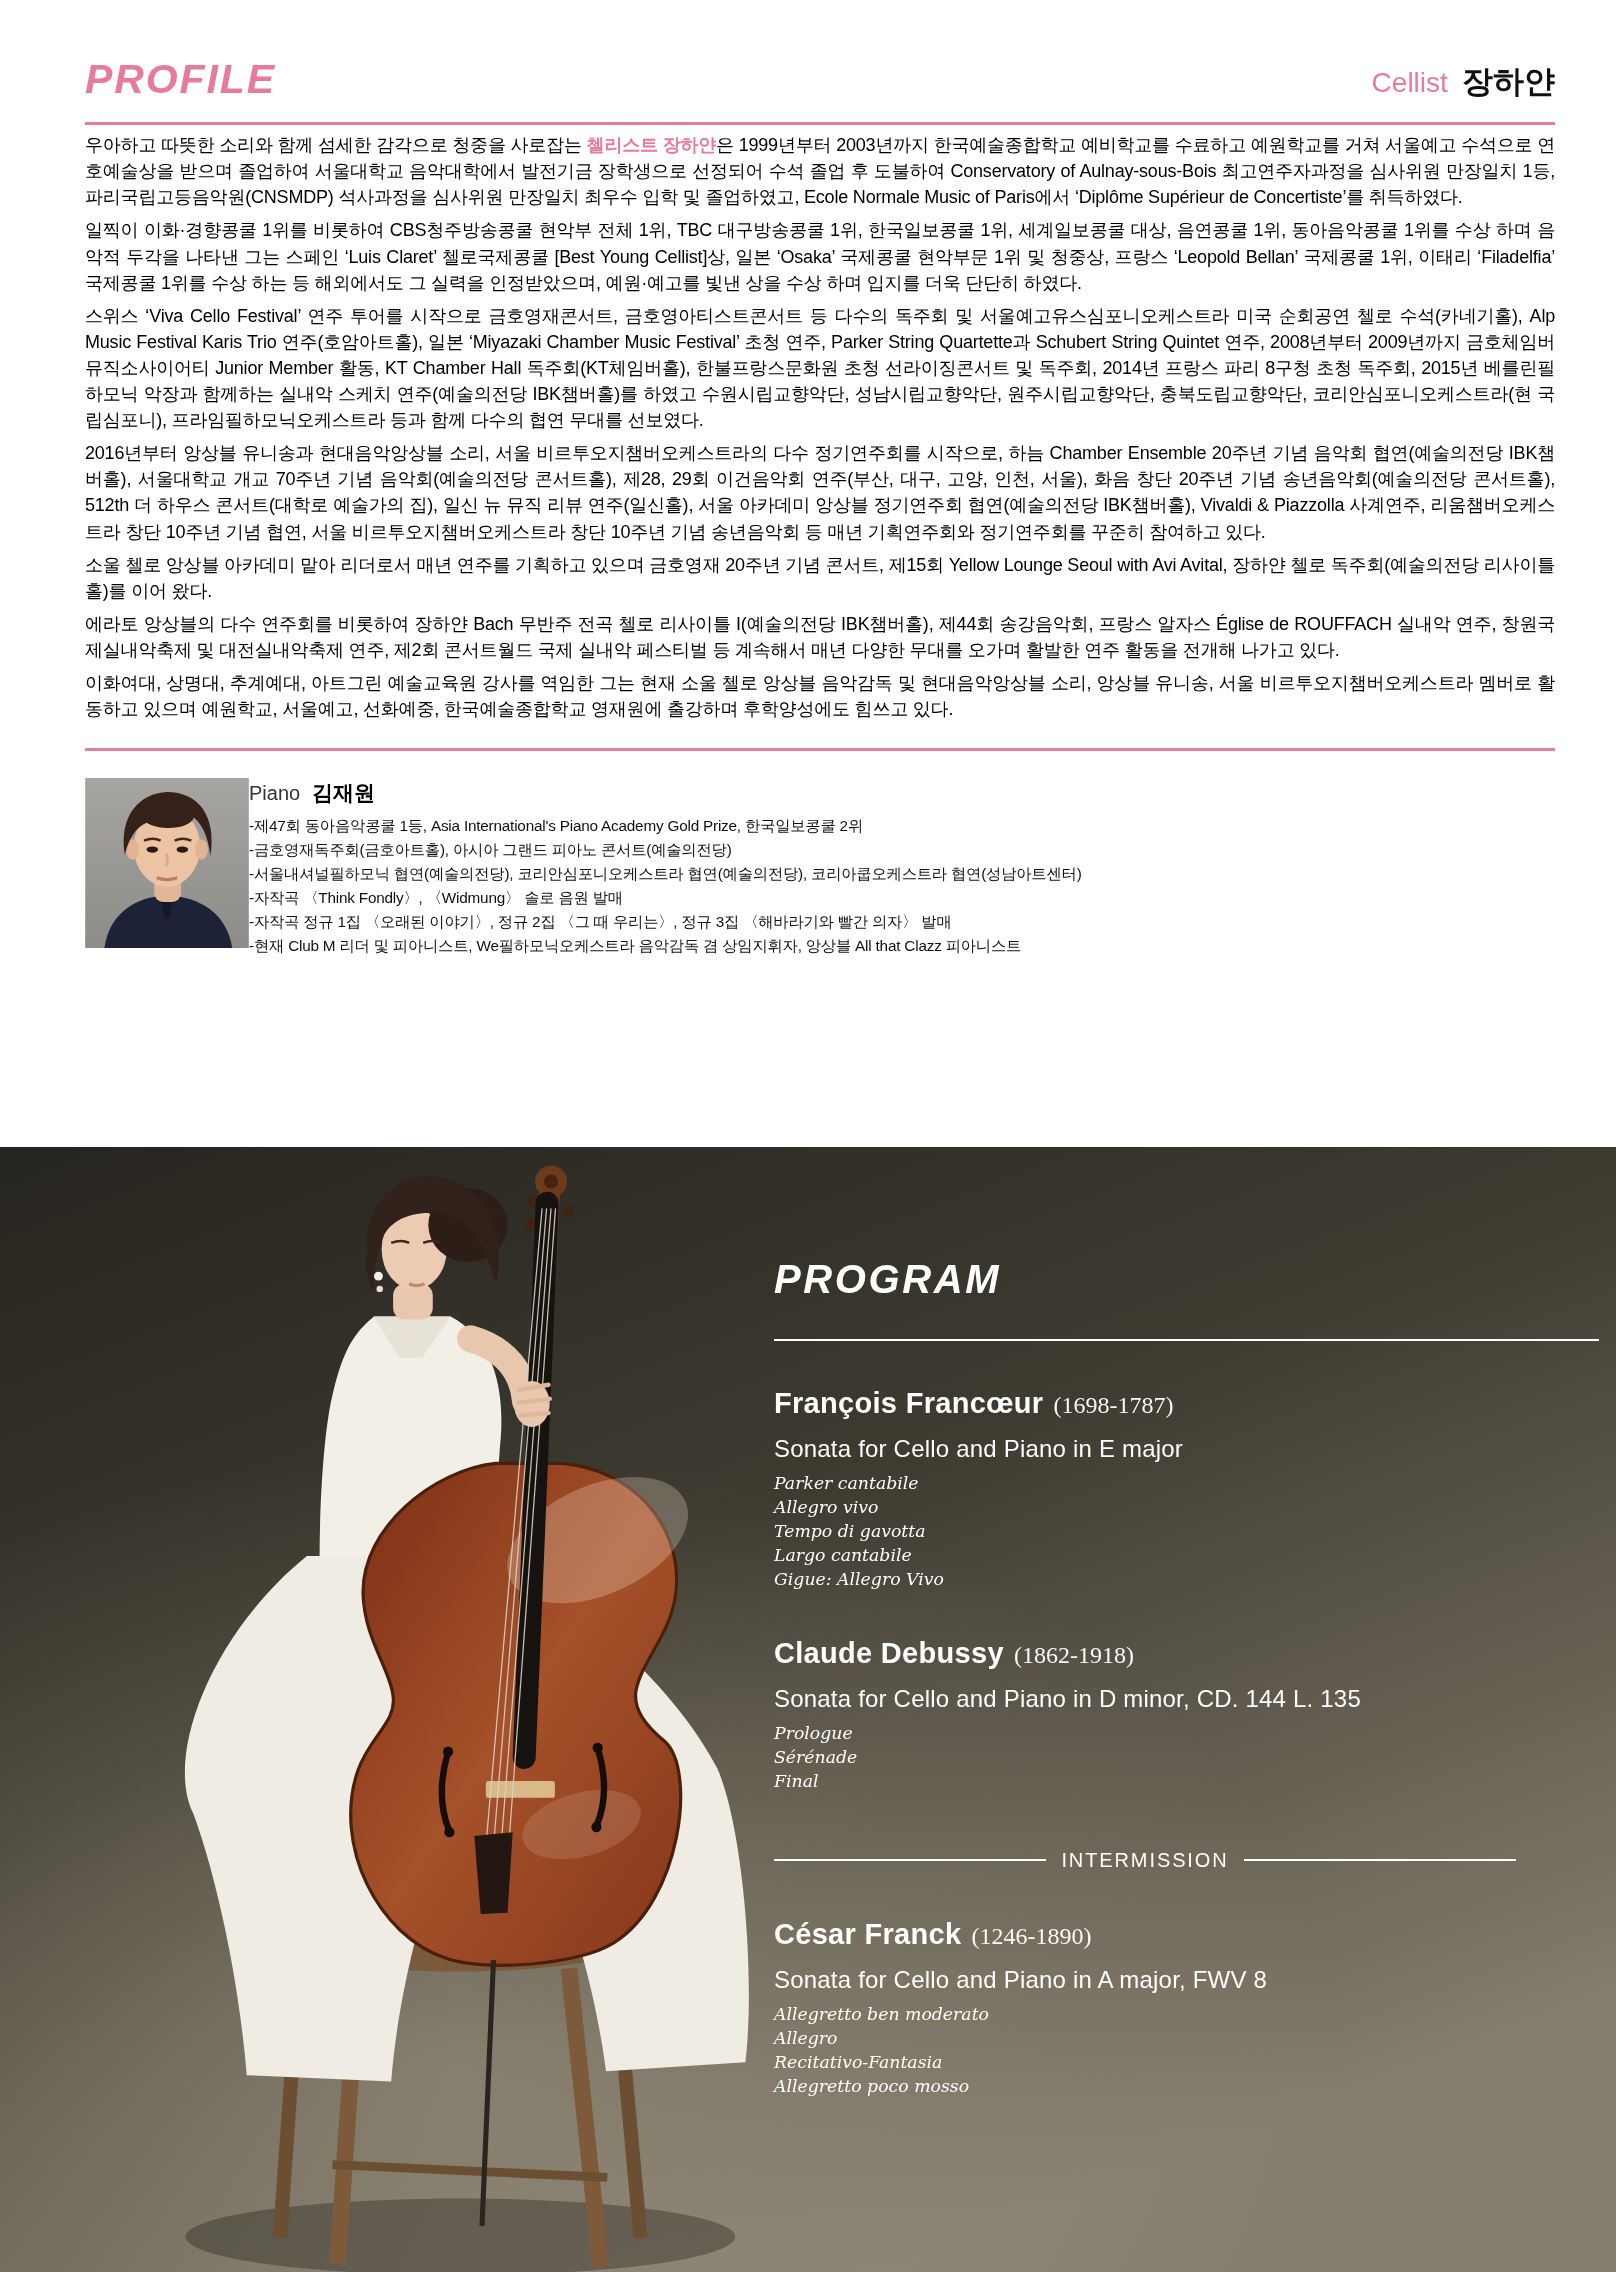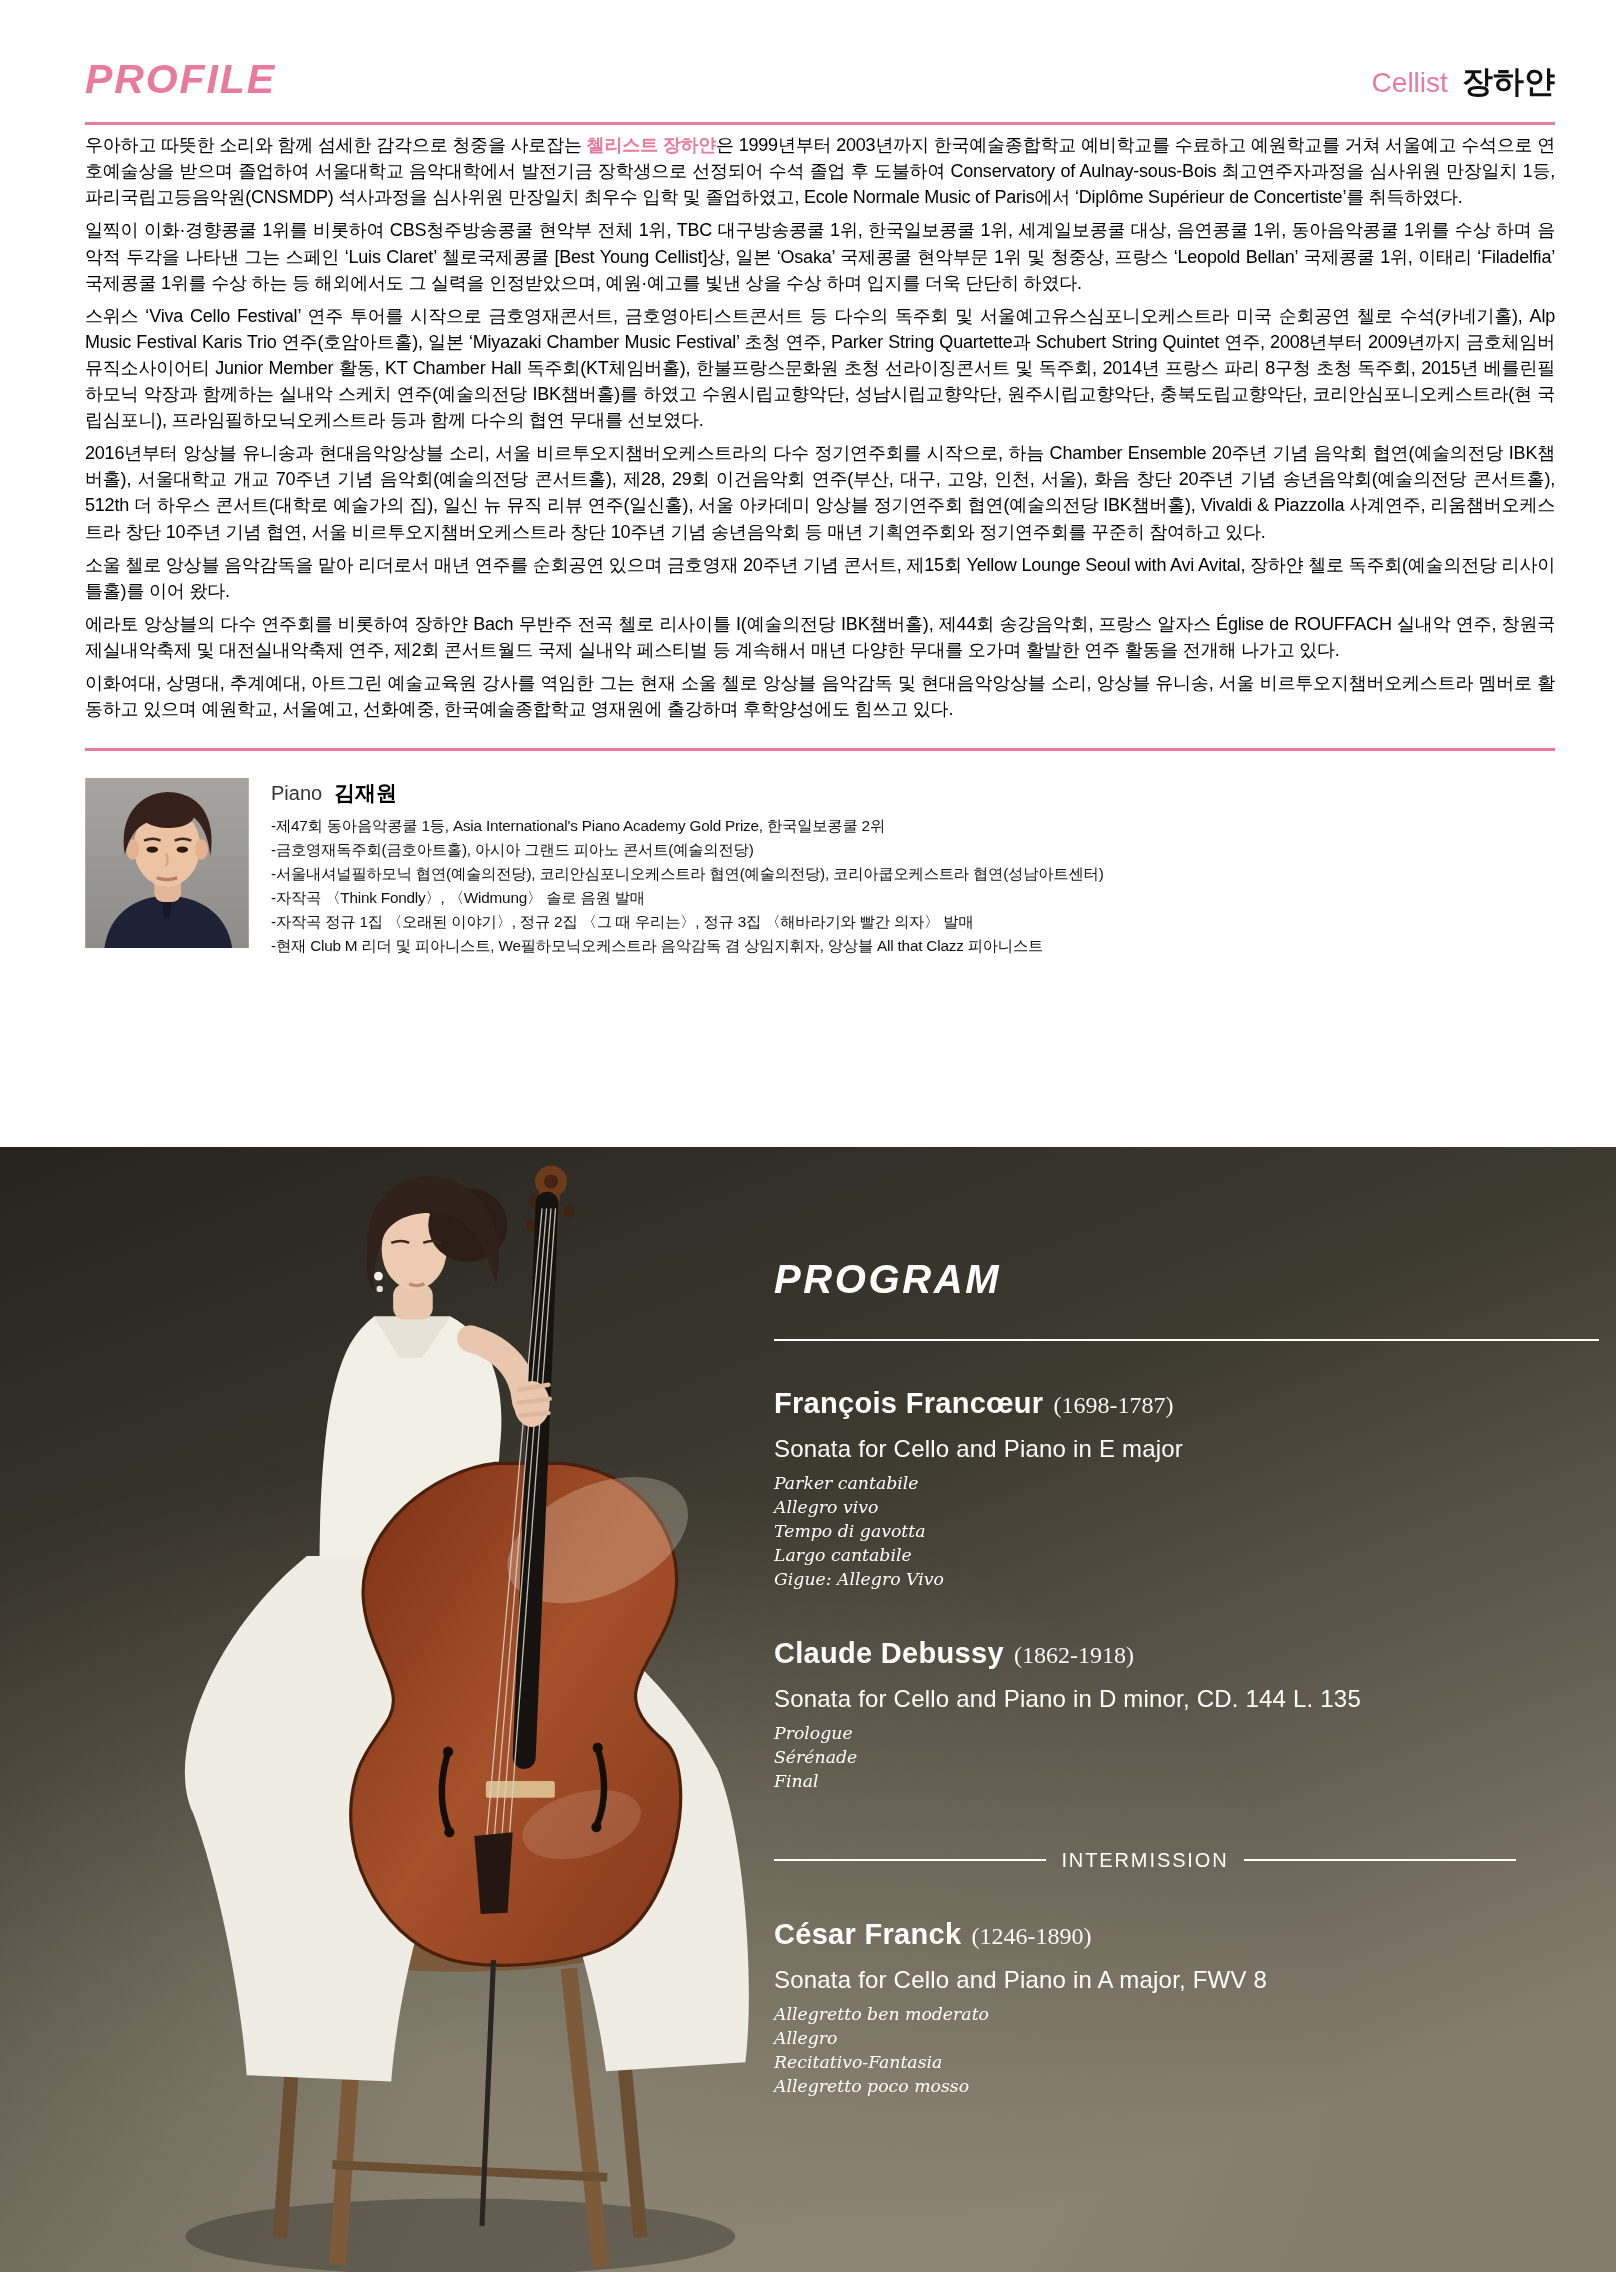--- a/index.html
+++ b/index.html
@@ -16,21 +16,21 @@
   .artist-line { font-size:28px; white-space:nowrap; }
   .artist-role { color:#e87a9c; font-weight:400; }
   .artist-name { color:#111; font-weight:800; font-size:31px; margin-left:6.4px; }
 
   .pink-rule { height:3.2px; background:#e87a9c; margin-top:19px; }
 
   .bio { margin-top:2.6px; }
   .bio p { margin-top:7px; font-size:18px; line-height:1.45; color:#000; text-align:justify; letter-spacing:-0.2px; }
   .hl { color:#e87a9c; font-weight:700; }
 
-  .pianist-row { display:flex; gap:22px; margin-top:27px; }
+  .pianist-row { display:flex; margin-top:27px; }
   .pianist-photo { width:164px; height:170px; flex:0 0 auto; }
   .pianist-info { flex:1; padding-top:1.3px; }
   .pianist-heading { font-size:20px; color:#222; margin-bottom:6.4px; }
   .pianist-heading .p-role { font-weight:400; color:#333; }
   .pianist-heading .p-name { font-weight:800; color:#000; margin-left:6.4px; font-size:21px; }
   .credits div { font-size:15.3px; line-height:24px; color:#111; letter-spacing:-0.2px; }
 
   
   .photo-section { position:absolute; left:0; top:1147px; width:1616px; height:1125px; overflow:hidden; }
   .photo-svg { position:absolute; left:0; top:0; width:1616px; height:1125px; display:block; }
@@ -67,21 +67,21 @@
         </div>
       </div>
 
       <div class="pink-rule"></div>
 
       <div class="bio">
         <p><span>우아하고 따뜻한 소리와 함께 섬세한 감각으로 청중을 사로잡는 </span><span class="hl">첼리스트 장하얀</span><span>은 1999년부터 2003년까지 한국예술종합학교 예비학교를 수료하고 예원학교를 거쳐 서울예고 수석으로 연호예술상을 받으며 졸업하여 서울대학교 음악대학에서 발전기금 장학생으로 선정되어 수석 졸업 후 도불하여 Conservatory of Aulnay-sous-Bois 최고연주자과정을 심사위원 만장일치 1등, 파리국립고등음악원(CNSMDP) 석사과정을 심사위원 만장일치 최우수 입학 및 졸업하였고, Ecole Normale Music of Paris에서 ‘Diplôme Supérieur de Concertiste’를 취득하였다.</span></p>
         <p>일찍이 이화·경향콩쿨 1위를 비롯하여 CBS청주방송콩쿨 현악부 전체 1위, TBC 대구방송콩쿨 1위, 한국일보콩쿨 1위, 세계일보콩쿨 대상, 음연콩쿨 1위, 동아음악콩쿨 1위를 수상 하며 음악적 두각을 나타낸 그는 스페인 ‘Luis Claret’ 첼로국제콩쿨 [Best Young Cellist]상, 일본 ‘Osaka’ 국제콩쿨 현악부문 1위 및 청중상, 프랑스 ‘Leopold Bellan’ 국제콩쿨 1위, 이태리 ‘Filadelfia’ 국제콩쿨 1위를 수상 하는 등 해외에서도 그 실력을 인정받았으며, 예원·예고를 빛낸 상을 수상 하며 입지를 더욱 단단히 하였다.</p>
         <p>스위스 ‘Viva Cello Festival’ 연주 투어를 시작으로 금호영재콘서트, 금호영아티스트콘서트 등 다수의 독주회 및 서울예고유스심포니오케스트라 미국 순회공연 첼로 수석(카네기홀), Alp Music Festival Karis Trio 연주(호암아트홀), 일본 ‘Miyazaki Chamber Music Festival’ 초청 연주, Parker String Quartette과 Schubert String Quintet 연주, 2008년부터 2009년까지 금호체임버 뮤직소사이어티 Junior Member 활동, KT Chamber Hall 독주회(KT체임버홀), 한불프랑스문화원 초청 선라이징콘서트 및 독주회, 2014년 프랑스 파리 8구청 초청 독주회, 2015년 베를린필하모닉 악장과 함께하는 실내악 스케치 연주(예술의전당 IBK챔버홀)를 하였고 수원시립교향악단, 성남시립교향악단, 원주시립교향악단, 충북도립교향악단, 코리안심포니오케스트라(현 국립심포니), 프라임필하모닉오케스트라 등과 함께 다수의 협연 무대를 선보였다.</p>
         <p>2016년부터 앙상블 유니송과 현대음악앙상블 소리, 서울 비르투오지챔버오케스트라의 다수 정기연주회를 시작으로, 하늠 Chamber Ensemble 20주년 기념 음악회 협연(예술의전당 IBK챔버홀), 서울대학교 개교 70주년 기념 음악회(예술의전당 콘서트홀), 제28, 29회 이건음악회 연주(부산, 대구, 고양, 인천, 서울), 화음 창단 20주년 기념 송년음악회(예술의전당 콘서트홀), 512th 더 하우스 콘서트(대학로 예술가의 집), 일신 뉴 뮤직 리뷰 연주(일신홀), 서울 아카데미 앙상블 정기연주회 협연(예술의전당 IBK챔버홀), Vivaldi &amp; Piazzolla 사계연주, 리움챔버오케스트라 창단 10주년 기념 협연, 서울 비르투오지챔버오케스트라 창단 10주년 기념 송년음악회 등 매년 기획연주회와 정기연주회를 꾸준히 참여하고 있다.</p>
-        <p>소울 첼로 앙상블 음악감독을 맡아 리더로서 매년 연주를 순회공연 있으며 금호영재 20주년 기념 콘서트, 제15회 Yellow Lounge Seoul with Avi Avital, 장하얀 첼로 독주회(예술의전당 리사이틀홀)를 이어 왔다.</p>
+        <p>소울 첼로 앙상블 아카데미 맡아 리더로서 매년 연주를 기획하고 있으며 금호영재 20주년 기념 콘서트, 제15회 Yellow Lounge Seoul with Avi Avital, 장하얀 첼로 독주회(예술의전당 리사이틀홀)를 이어 왔다.</p>
         <p>에라토 앙상블의 다수 연주회를 비롯하여 장하얀 Bach 무반주 전곡 첼로 리사이틀 I(예술의전당 IBK챔버홀), 제44회 송강음악회, 프랑스 알자스 Église de ROUFFACH 실내악 연주, 창원국제실내악축제 및 대전실내악축제 연주, 제2회 콘서트월드 국제 실내악 페스티벌 등 계속해서 매년 다양한 무대를 오가며 활발한 연주 활동을 전개해 나가고 있다.</p>
         <p>이화여대, 상명대, 추계예대, 아트그린 예술교육원 강사를 역임한 그는 현재 소울 첼로 앙상블 음악감독 및 현대음악앙상블 소리, 앙상블 유니송, 서울 비르투오지챔버오케스트라 멤버로 활동하고 있으며 예원학교, 서울예고, 선화예중, 한국예술종합학교 영재원에 출강하며 후학양성에도 힘쓰고 있다.</p>
       </div>
 
       <div class="pink-rule" style="margin-top:25.6px;"></div>
 
       <div class="pianist-row">
         <svg class="pianist-photo" viewBox="0 0 256 266">
           <defs>
             <linearGradient id="pbg" x1="0" y1="0" x2="0" y2="1">

